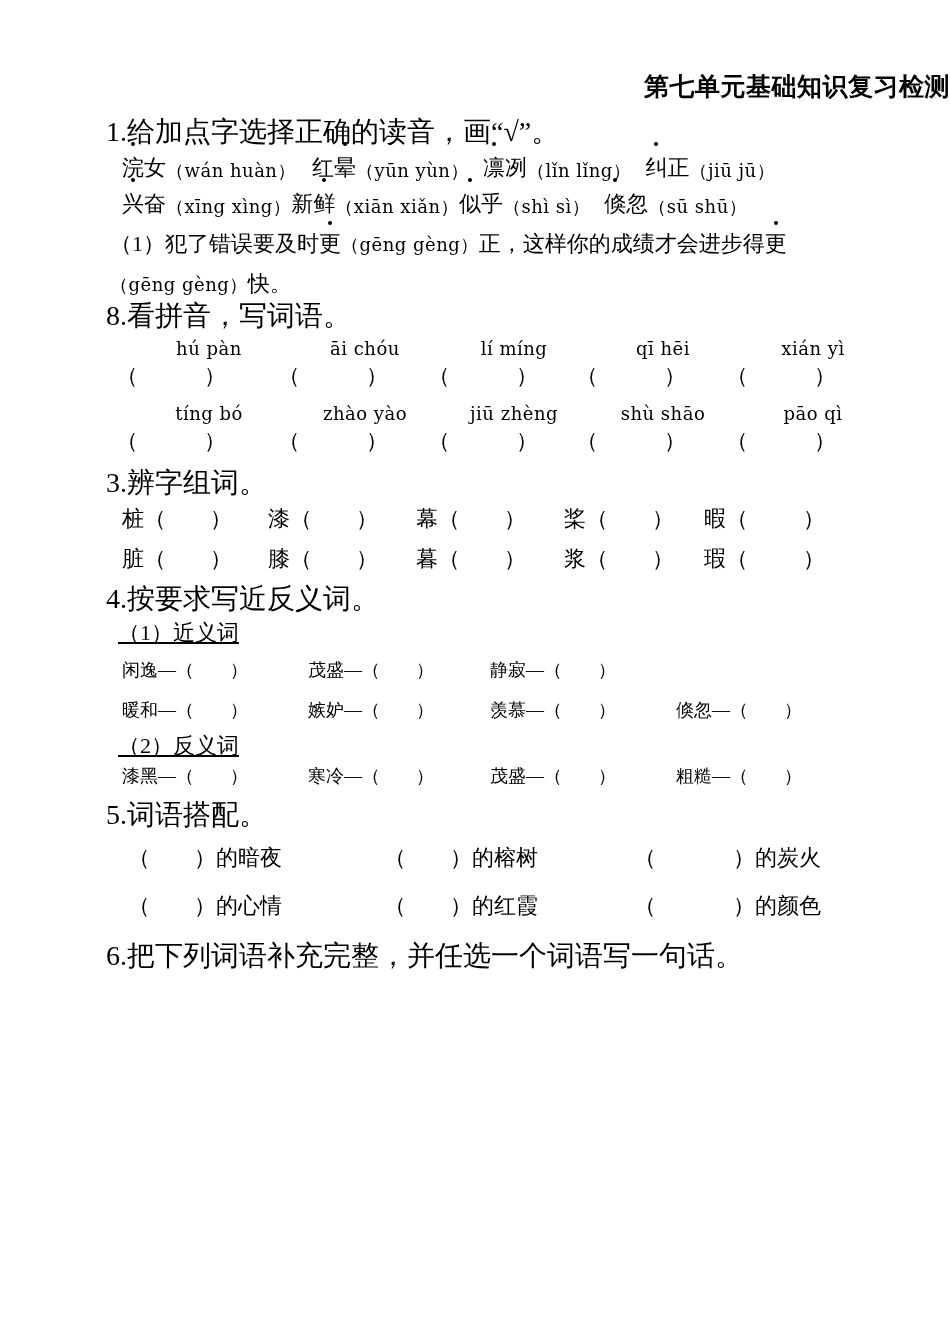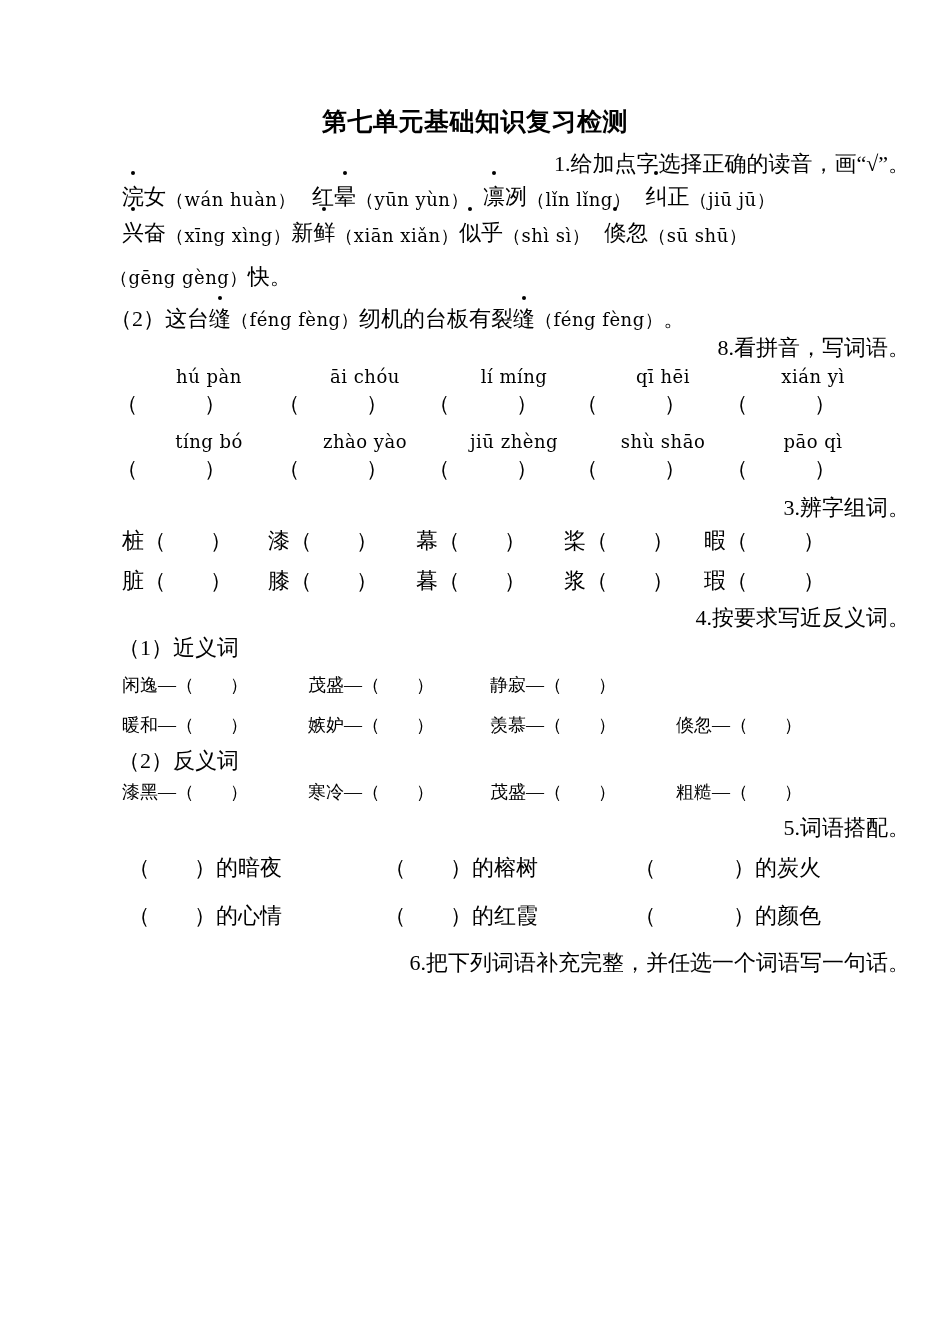--- a/index.html
+++ b/index.html
@@ -19,51 +19,51 @@
   .page {
     position: relative;
     width: 950px;
     height: 1344px;
     box-sizing: border-box;
     padding: 0;
   }
 
   
   .doc-title {
-    text-align: center;
+    text-align: right;
     font-family: "DejaVu Sans", "Liberation Sans", sans-serif;
     font-weight: bold;
     font-size: 25px;
     letter-spacing: 0.5px;
     margin: 0;
-    padding-top: 109px;
+    padding-top: 74px;
     line-height: 1;
   }
 
   
   .body {
     margin-top: 18px;
     padding-left: 110px;
     padding-right: 40px;
   }
 
   
   .prompt {
-    font-size: 22px;
+    font-size: 28px;
     line-height: 1.05;
     margin: 0 0 7px 4px;
     margin-left: -4px;
     white-space: pre;
-    text-align: right;
   }
   .sub-prompt {
     font-size: 22px;
     line-height: 1.05;
     margin: 0 0 7px 8px;
     white-space: pre;
+    text-decoration: underline;
   }
 
   
   .py {
     font-family: "DejaVu Serif", "Liberation Serif", serif;
     font-size: 18px;
     letter-spacing: 0.5px;
   }
 
   
@@ -176,24 +176,24 @@
     </div>
 
     <div class="dot-row">
       <span class="dot-item"><span class="dotted">兴</span><span>奋</span><span class="py">（xīng xìng）</span></span>
       <span class="dot-item"><span>新</span><span class="dotted">鲜</span><span class="py">（xiān xiǎn）</span></span>
       <span class="dot-item"><span class="dotted">似</span><span>乎</span><span class="py">（shì sì）</span></span>
       <span class="gap-s" style="width:14px"></span>
       <span class="dot-item"><span class="dotted">倏</span><span>忽</span><span class="py">（sū shū）</span></span>
     </div>
 
+    <div class="sent-line" style="margin-top:14px"><span>（1）犯了错误要及时</span><span class="dotted">更</span><span class="py">（gēng gèng）</span><span>正，这样你的成绩才会进步得</span><span class="dotted">更</span></div>
 
     <div class="sent-line" style="margin-top:18px"><span class="py">（gēng gèng）</span><span>快。</span></div>
 
-    <div class="sent-line" style="margin-top:20px"><span>（2）这台</span><span class="dotted">缝</span><span class="py">（féng fèng）</span><span>纫机的台板有裂</span><span class="dotted">缝</span><span class="py">（féng fèng）</span><span>。</span></div>
 
     <div class="prompt" style="margin-top:4px">8.看拼音，写词语。</div>
 
     <div class="py-grid">
       <div class="py-row">
         <span class="cell py" style="width:162px">hú pàn</span>
         <span class="cell py" style="width:150px">āi  chóu</span>
         <span class="cell py" style="width:148px">lí míng</span>
         <span class="cell py" style="width:150px">qī hēi</span>
         <span class="cell py" style="width:150px">xián yì</span>

